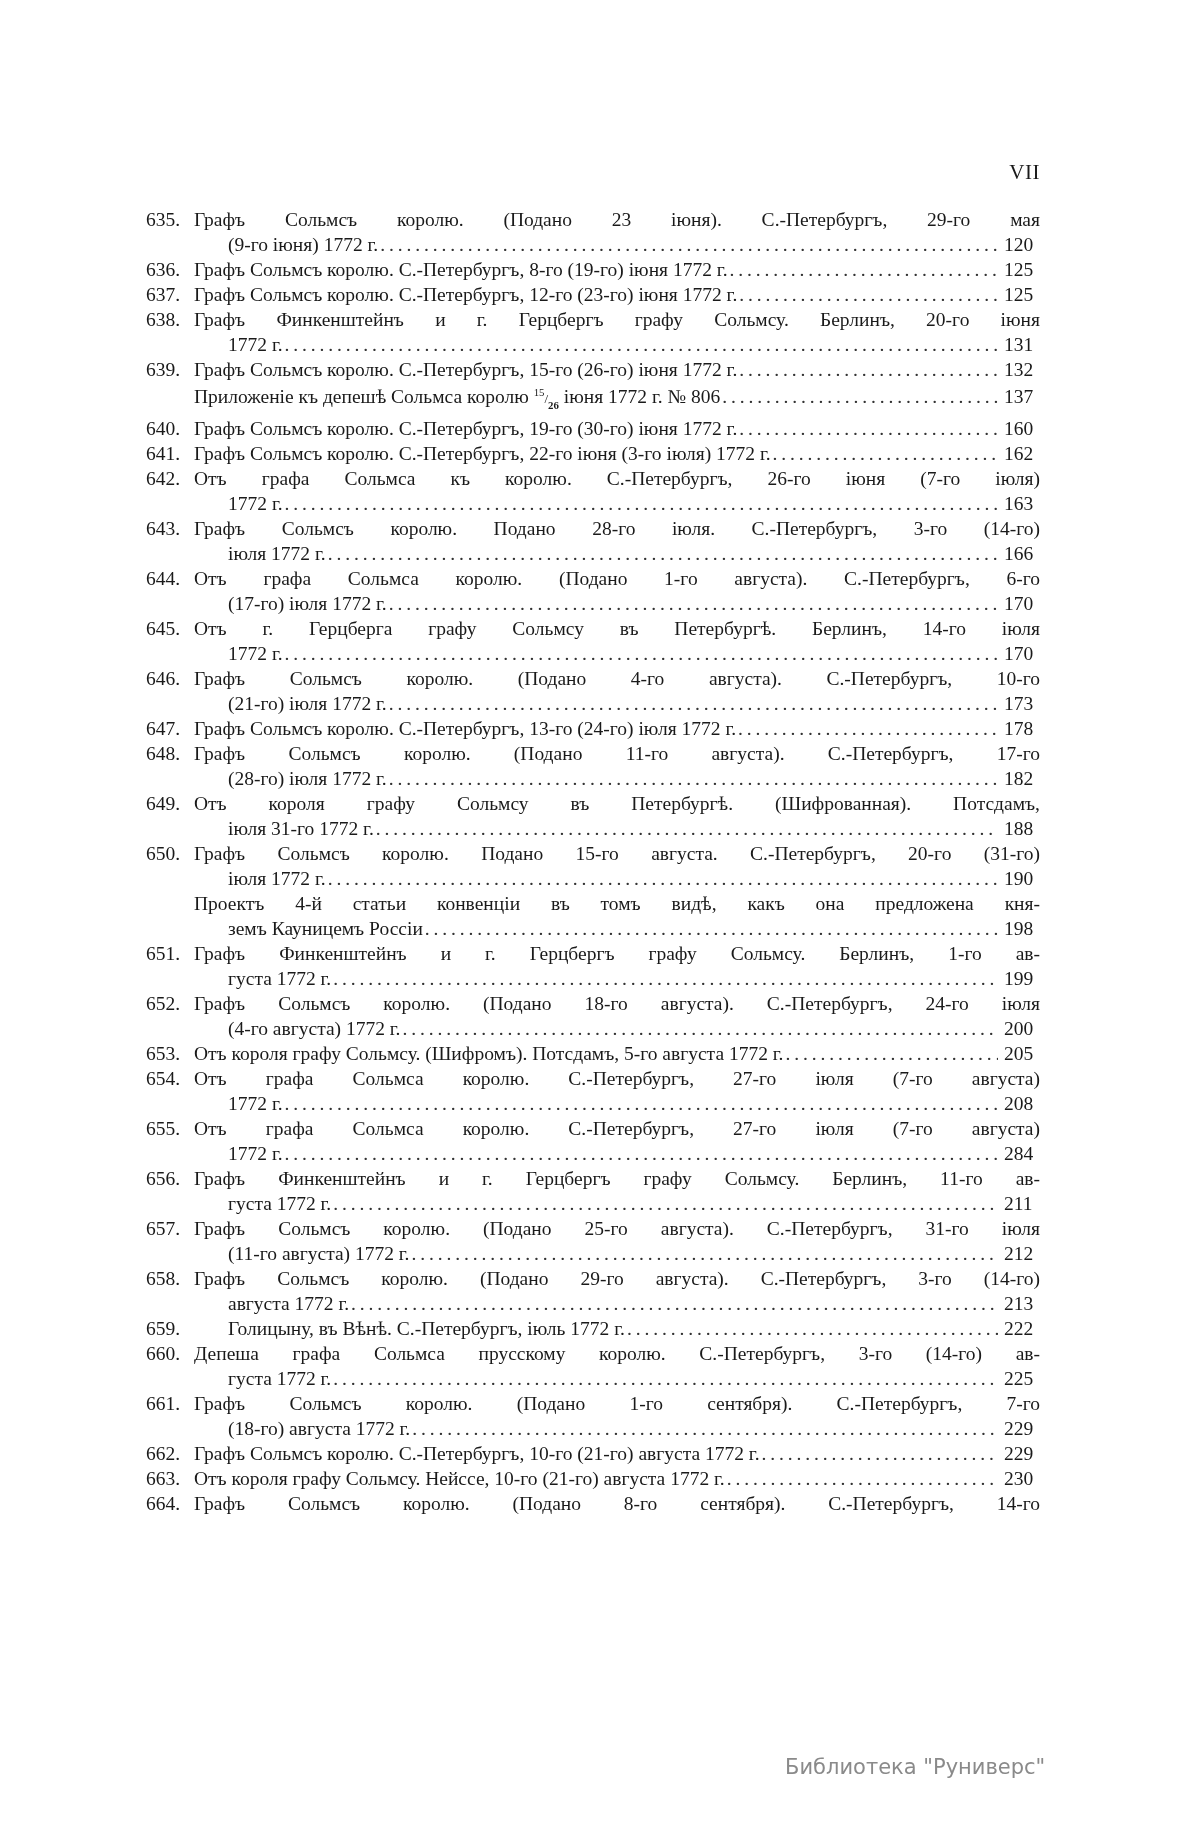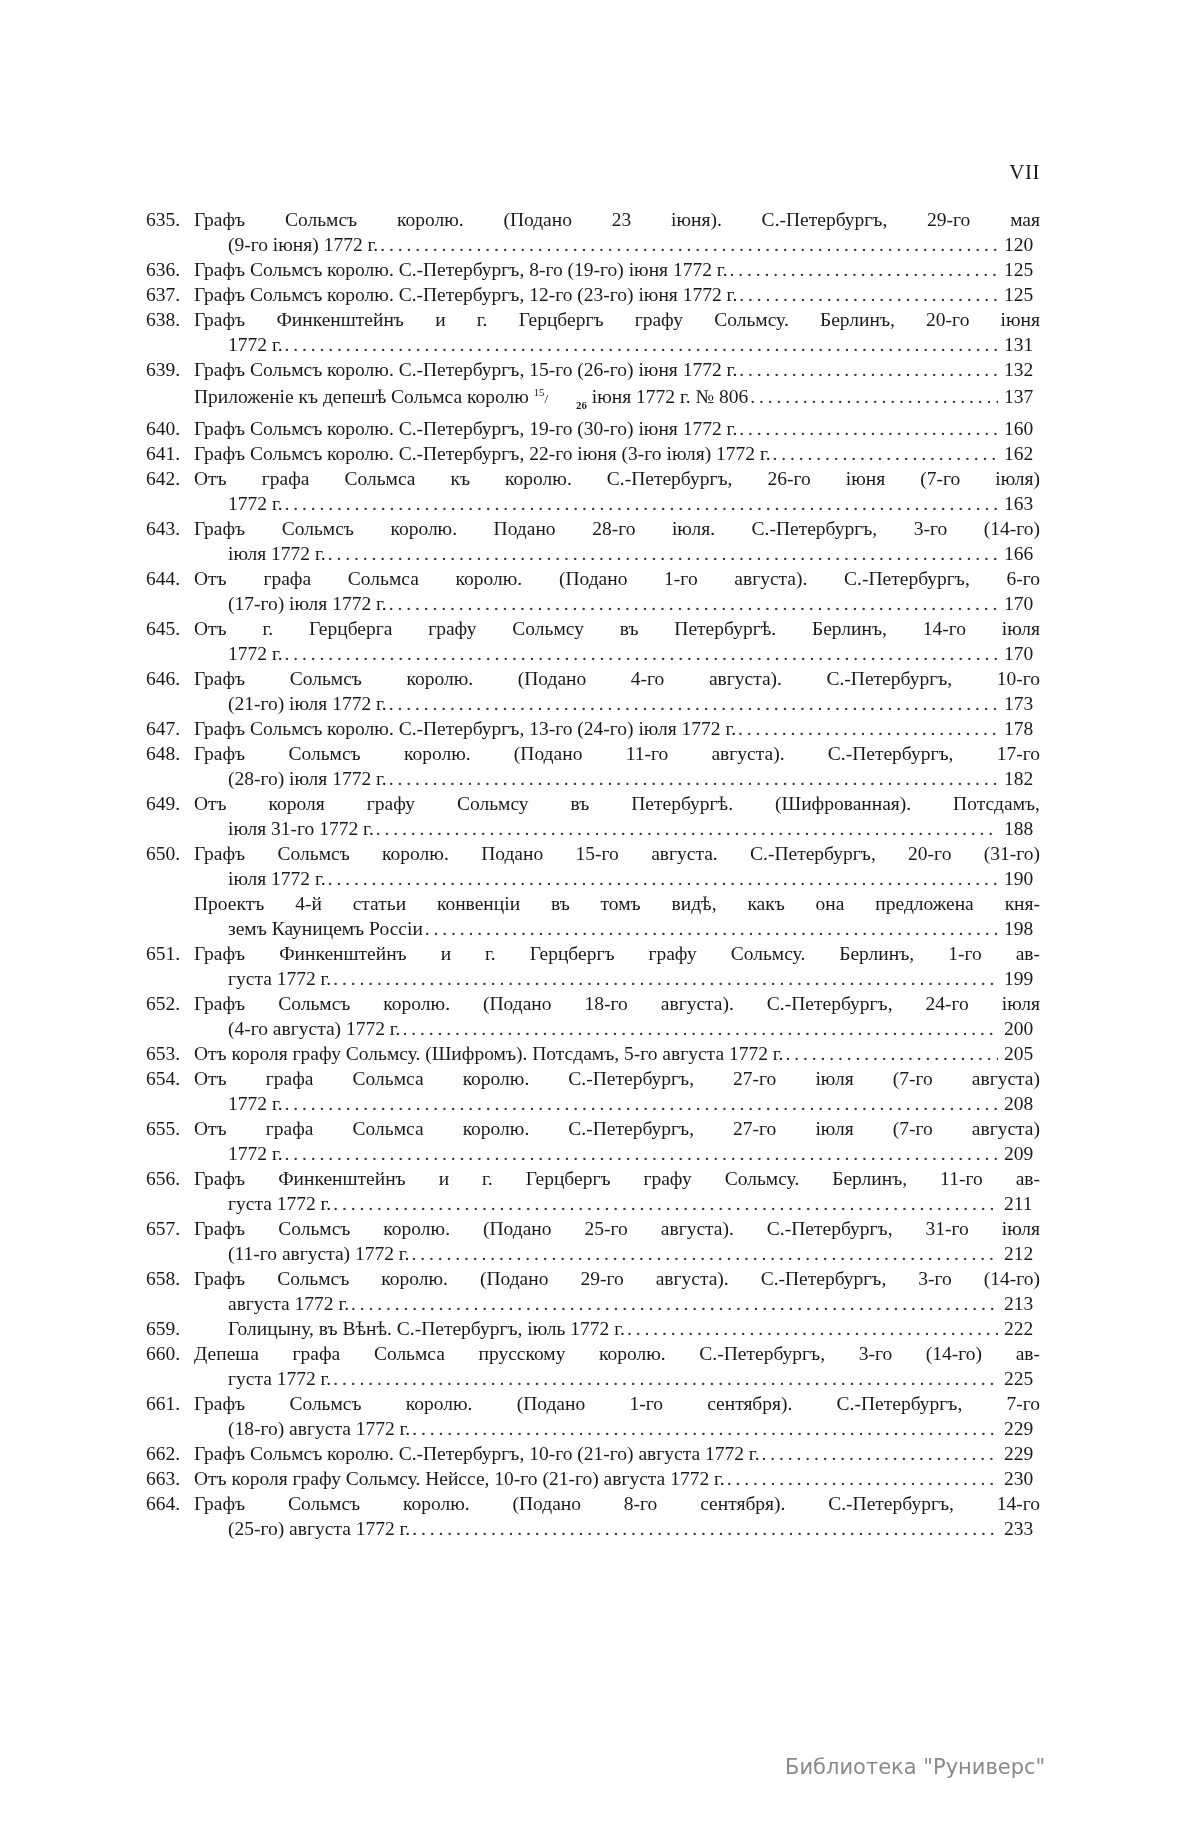--- a/index.html
+++ b/index.html
@@ -74,21 +74,21 @@
   .watermark {
     position: absolute;
     left: 785px;
     top: 1755px;
     font-family: "DejaVu Sans", "Liberation Sans", sans-serif;
     font-size: 21px;
     color: #8a8a8a;
   }
   .frac { font-size: 13px; }
   .frac sup { position: relative; top: -2px; }
-  .frac sub { position: relative; top: 2px; font-weight: bold; margin-left: 28px; }
+  .frac sub { position: relative; top: 2px; font-weight: bold; }
 </style>
 </head>
 <body>
 
 <div class="page-number">VII</div>
 
 <div class="toc" id="toc">
     <div class="entry">
       <span class="num">635.</span>
       <div class="line first">
@@ -308,21 +308,21 @@
       </div>
     </div>
     <div class="entry">
       <span class="num">655.</span>
       <div class="line first">
         <span class="text">Отъ графа Сольмса королю. С.-Петербургъ, 27-го іюля (7-го августа)</span>
       </div>
       <div class="line cont">
         <span class="text">1772 г.</span>
         <span class="leader"></span>
-        <span class="pg">209</span>
+        <span class="pg">284</span>
       </div>
     </div>
     <div class="entry">
       <span class="num">656.</span>
       <div class="line first">
         <span class="text">Графъ Финкенштейнъ и г. Герцбергъ графу Сольмсу. Берлинъ, 11-го ав-</span>
       </div>
       <div class="line cont">
         <span class="text">густа 1772 г.</span>
         <span class="leader"></span>
@@ -394,22 +394,17 @@
       <div class="line single">
         <span class="text">Отъ короля графу Сольмсу. Нейссе, 10-го (21-го) августа 1772 г.</span>
         <span class="leader"></span>
         <span class="pg">230</span>
       </div>
     </div>
     <div class="entry">
       <span class="num">664.</span>
       <div class="line first">
         <span class="text">Графъ Сольмсъ королю. (Подано 8-го сентября). С.-Петербургъ, 14-го</span>
-      </div>
-      <div class="line cont">
-        <span class="text">(25-го) августа 1772 г.</span>
-        <span class="leader"></span>
-        <span class="pg">233</span>
       </div>
     </div>
   </div>
 
 <div class="watermark">Библиотека "Руниверс"</div>
 
 </body></html>

